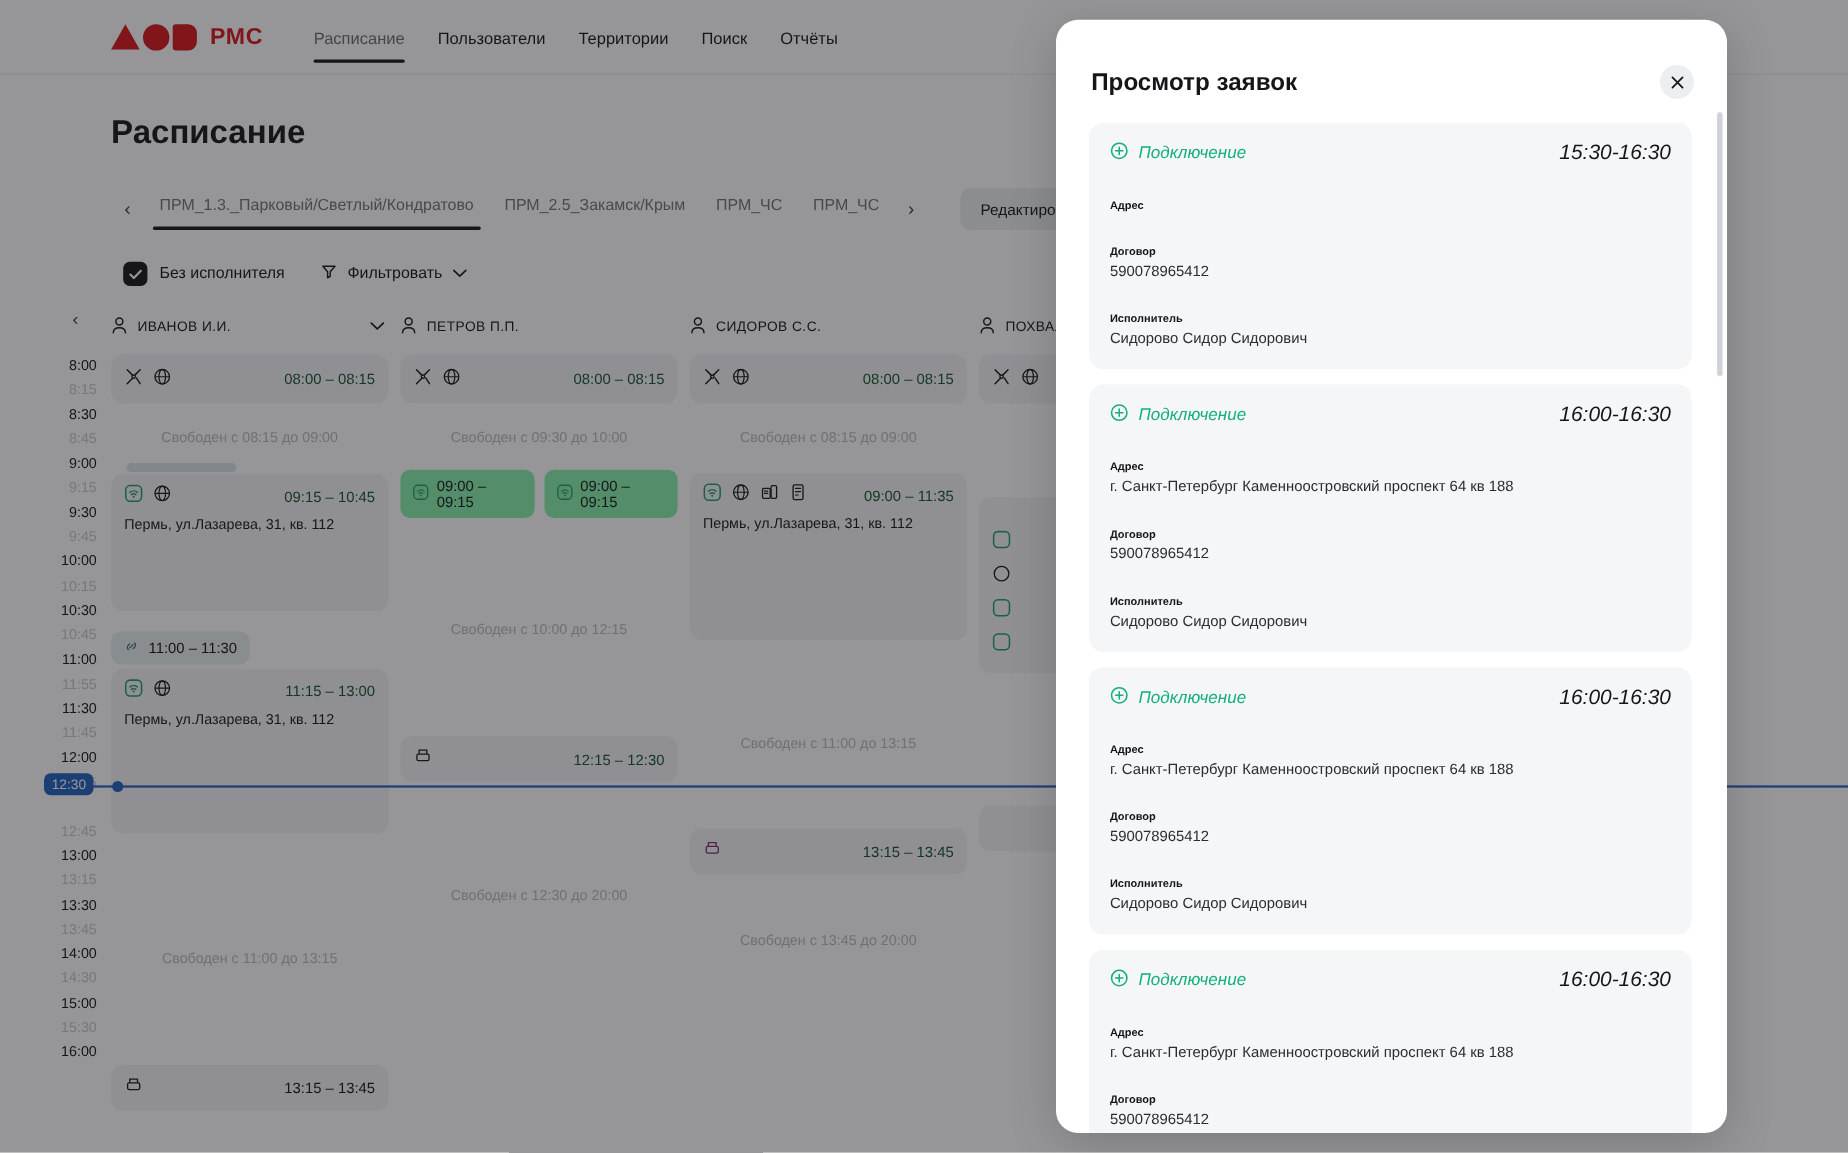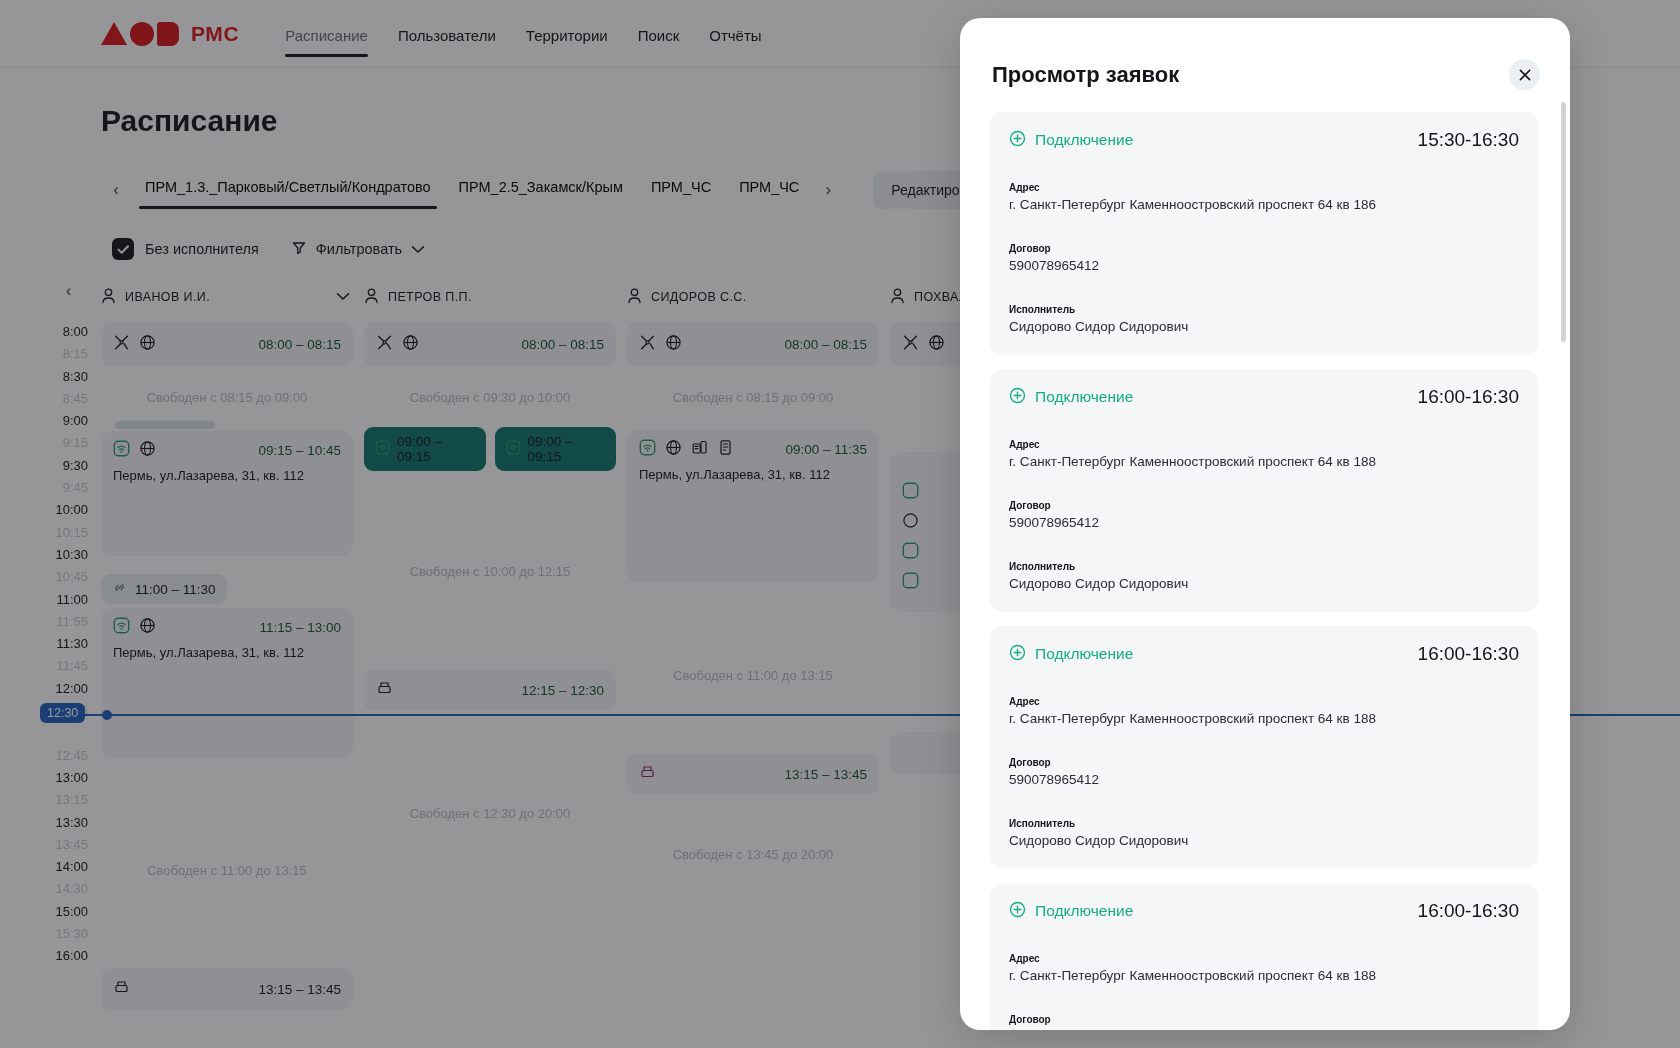--- a/index.html
+++ b/index.html
@@ -35,21 +35,21 @@
   .nav-item.active { color:#6b6b75; }
   .nav-item.active:after { content:""; position:absolute; left:0; right:0; bottom:10px; height:3px; background:#16161a; border-radius:2px;}
 
   
   .page-title { font-size:30px; font-weight:bold; color:#16161a; margin:36px 0 0 101px;}
 
   
   .terr-row { display:flex; align-items:center; margin:30px 0 0 101px; gap:0; height:44px;}
   .arrow-btn { width:30px;height:30px;display:flex;align-items:center;justify-content:center;color:#3a3a42;font-size:17px;cursor:pointer;}
   .terr-tabs { display:flex; align-items:center; gap:0; }
-  .terr-tab { font-size:14.5px; color:#000000; padding:8px 14px 14px 14px; position:relative; white-space:nowrap; cursor:pointer;}
+  .terr-tab { font-size:14.5px; color:#737373; padding:8px 14px 14px 14px; position:relative; white-space:nowrap; cursor:pointer;}
   .terr-tab.active:after{content:"";position:absolute;left:8px;right:8px;bottom:0;height:3px;background:#16161a;border-radius:2px;}
   .edit-terr { margin-left:30px; background:#eceff1; color:#16161a; font-size:14px; border:none; border-radius:9px; padding:11px 18px; white-space:nowrap; cursor:pointer;}
 
   
   .filter-row { display:flex; align-items:center; gap:32px; margin:26px 0 0 112px; }
   .chk-wrap { display:flex; align-items:center; gap:11px; cursor:pointer;justify-content:space-between;}
   .chk { width:22px;height:22px;border-radius:6px;background:#16161a;display:flex;align-items:center;justify-content:center;}
   .chk svg{display:block;}
   .chk-label{font-size:14.5px;color:#16161a;}
   .filter-btn{display:flex;align-items:center;gap:9px;font-size:14.5px;color:#16161a;cursor:pointer;}
@@ -70,21 +70,21 @@
   .col { width:252px; position:relative; }
 
   .ev { border-radius:11px; padding:9px 12px; position:relative; margin-bottom:0; }
   .ev-grey { background:#f4f5f7; }
   .ev-row { display:flex; align-items:center; justify-content:space-between; }
   .ev-icons { display:flex; align-items:center; gap:9px; }
   .ev-time { font-size:13.5px; color:#14532d; white-space:nowrap;}
   .ev-addr { font-size:13px; color:#16161a; margin-top:7px; }
   .free-note { text-align:center; font-size:13px; color:#b9b9c0; }
   .unavail { background:#fbe3e4; color:#d34b52; text-align:center; font-size:13.5px; border-radius:11px; padding:12px 0; }
-  .pill { display:inline-flex;align-items:center;gap:7px;background:#0f766e;border-radius:9px;padding:7px 11px;font-size:13.5px;color:#16161a;}
+  .pill { display:inline-flex;align-items:center;gap:7px;background:#86efac;border-radius:9px;padding:7px 11px;font-size:13.5px;color:#16161a;}
   .pill-row{display:flex;gap:9px;}
   .tag-chip { display:inline-flex;align-items:center;gap:8px;background:#e9eef0;border-radius:9px;padding:6px 11px;font-size:13.5px;color:#16161a;}
 
   .nowline { position:absolute; left:42px; right:0; height:2px; background:#1f5fbf; z-index:9; }
   .nowline .dot { position:absolute; left:60px; top:-4px; width:10px;height:10px;border-radius:50%;background:#1f5fbf;}
   .nowbadge { position:absolute; left:-2px; top:-11px; background:#1f5fbf; color:#fff; font-size:12.5px; border-radius:6px; padding:3px 7px;}
 
   .footer-row { position:absolute; left:101px; bottom:0; display:flex; gap:11px; }
   .foot-card { width:252px; background:#f4f5f7; border-radius:11px; padding:13px 14px; display:flex; justify-content:space-between; font-size:13.5px; color:#16161a;}
 
@@ -97,21 +97,21 @@
     overflow:hidden;
   }
   .modal-title { font-size:22px; font-weight:bold; color:#16161a; margin:44px 0 0 32px; }
   .modal-close {
     position:absolute; right:30px; top:41px; width:31px;height:31px;border-radius:50%;
     background:#eceff1; border:none; display:flex;align-items:center;justify-content:center;
     cursor:pointer; color:#16161a;
   }
   .modal-body { position:absolute; left:0; right:0; top:86px; bottom:0; overflow-y:auto; padding:8px 32px 24px 30px; }
   .req-card { background:#f4f6f8; border-radius:13px; padding:17px 19px 21px 19px; margin-bottom:14px; }
-  .req-head { display:flex; align-items:center; justify-content:space-between; }
+  .req-head { display:flex; align-items:flex-end; justify-content:space-between;font-style:italic; }
   .req-type { display:flex; align-items:center; gap:9px; color:#15b07a; font-size:15.5px; }
   .req-time { font-size:19px; color:#16161a; }
   .fld-label { font-size:10px; font-weight:bold; color:#16161a; margin-top:31px; }
   .fld-value { font-size:13.5px; color:#2c2c34; margin-top:4px; }
 
   .modal-scrollbar { position:absolute; right:4px; top:84px; width:5px; height:240px; border-radius:3px; background:#cfd2d6; z-index:61;}
 </style>
 </head>
 <body>
 
@@ -523,21 +523,20 @@
           <div class="req-type">
             <span><svg width="17" height="17" viewBox="0 0 17 17" fill="none">
                   <circle cx="8.5" cy="8.5" r="7" stroke="#15b07a" stroke-width="1.4"></circle>
                   <path d="M8.5 5.2v6.6M5.2 8.5h6.6" stroke="#15b07a" stroke-width="1.4" stroke-linecap="round"></path>
                 </svg></span>
             <span>Подключение</span>
           </div>
           <div class="req-time">15:30-16:30</div>
         </div>
         <div class="fld-label">Адрес</div>
-        <div class="fld-value">г. Санкт-Петербург Каменноостровский проспект 64 кв 186</div>
         <div class="fld-label">Договор</div>
         <div class="fld-value">590078965412</div>
         <div class="fld-label">Исполнитель</div>
         <div class="fld-value">Сидорово Сидор Сидорович</div>
       </div>
 
       <div class="req-card">
         <div class="req-head">
           <div class="req-type">
             <span><svg width="17" height="17" viewBox="0 0 17 17" fill="none">

